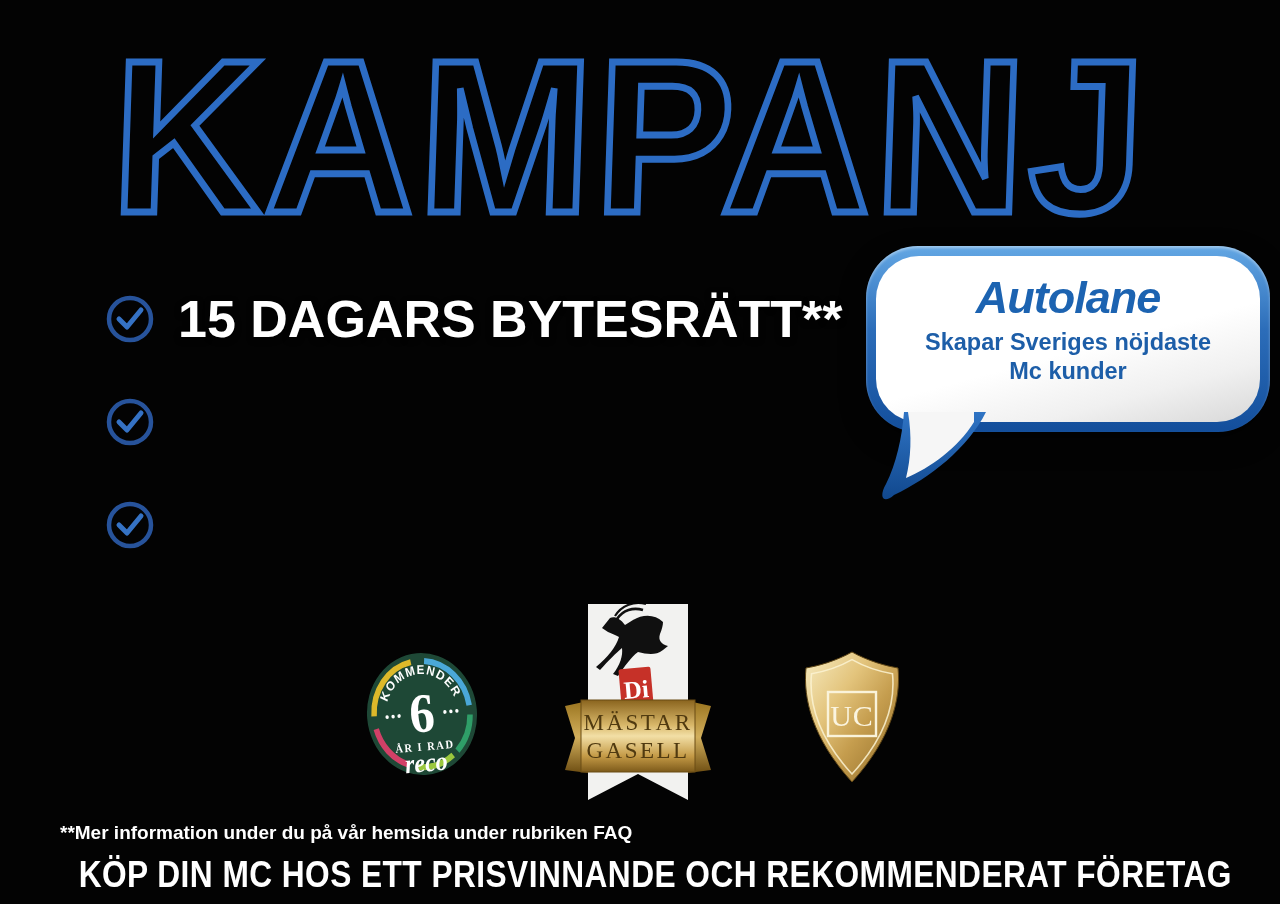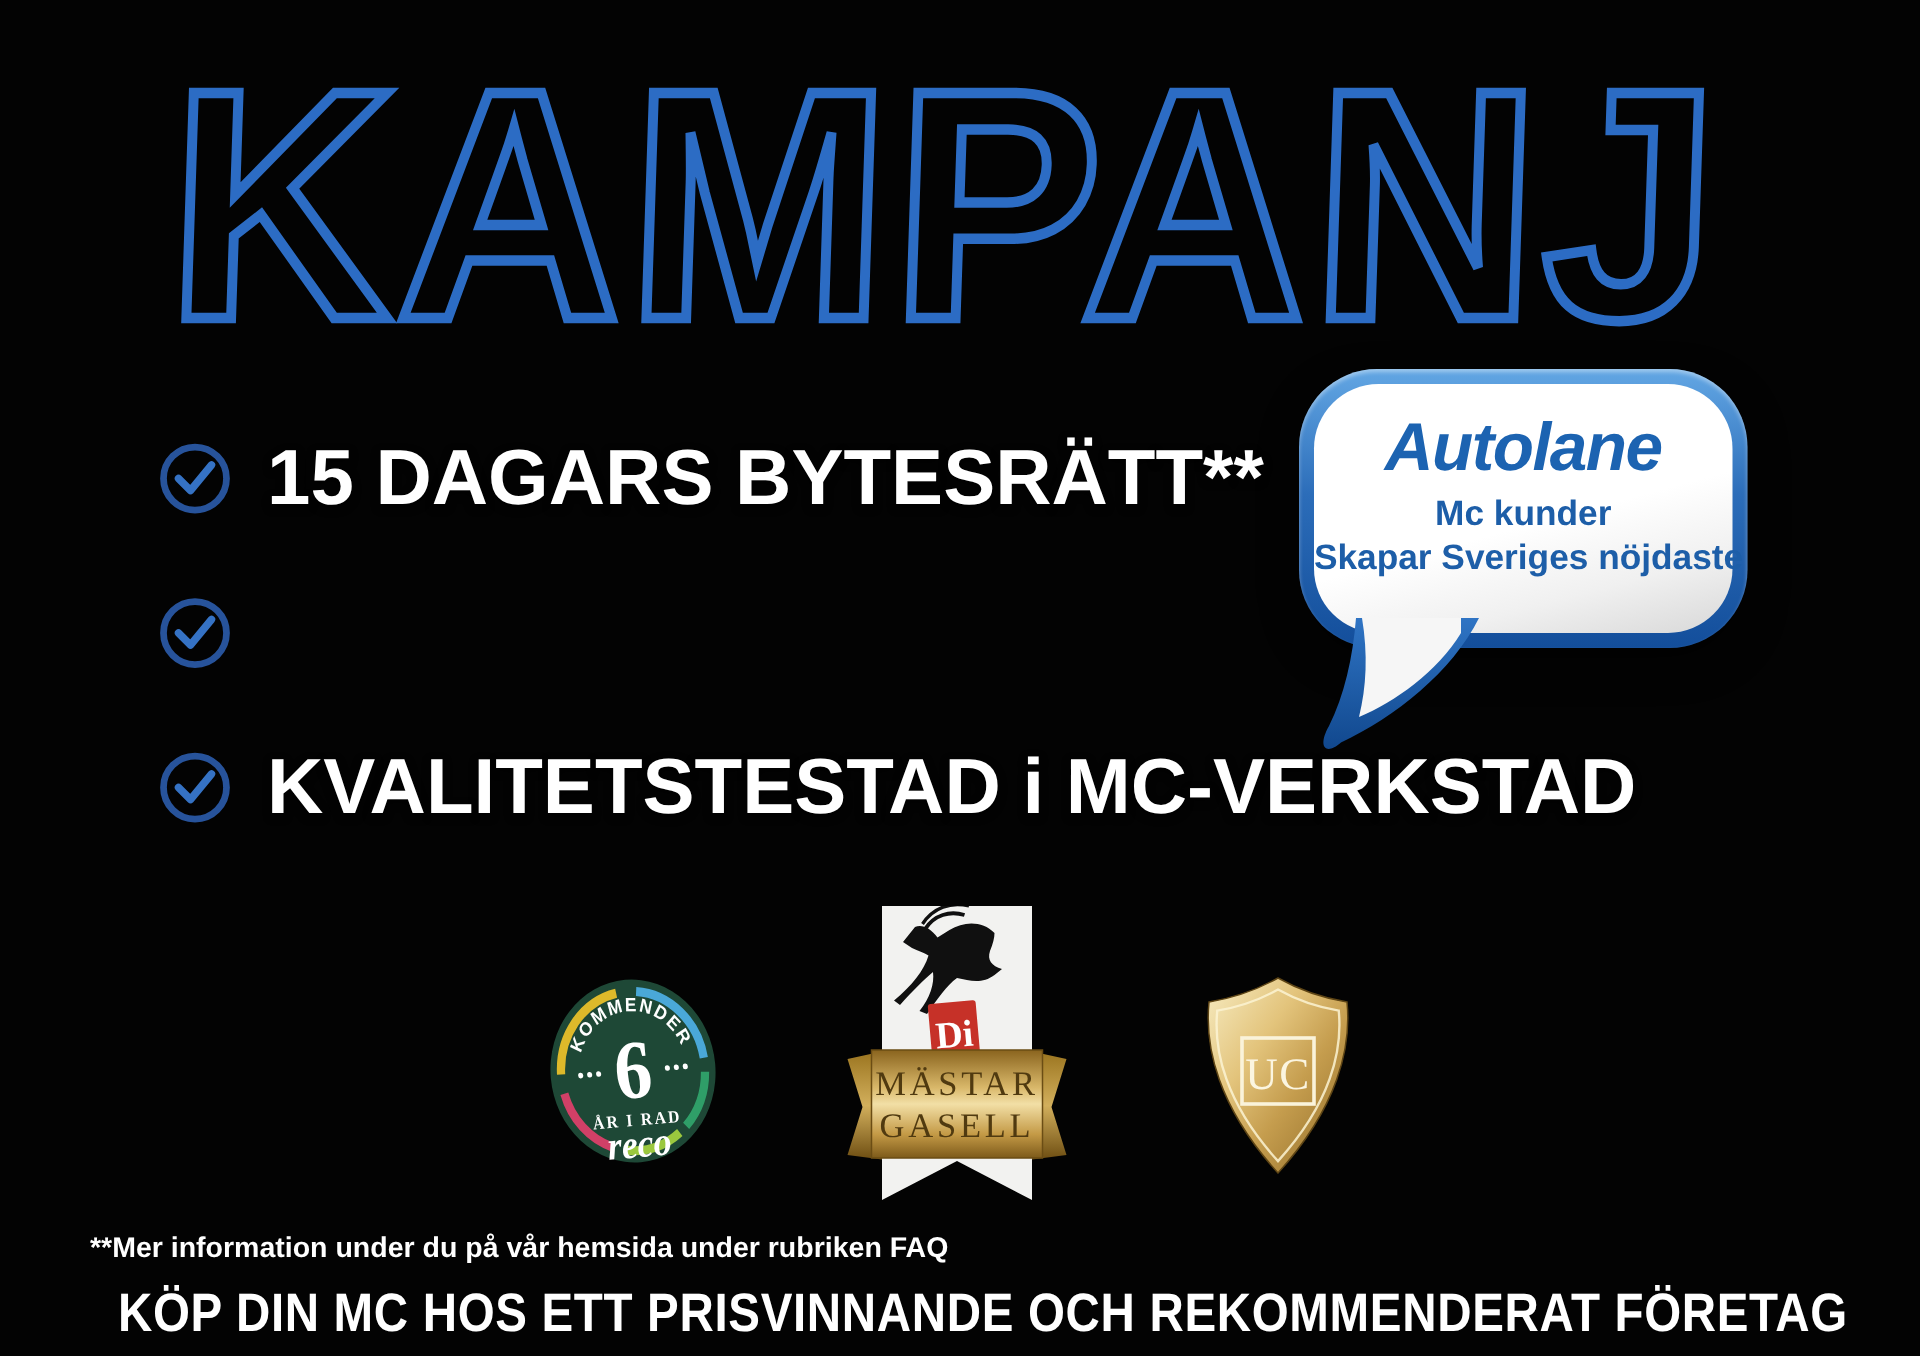--- a/index.html
+++ b/index.html
@@ -16,21 +16,21 @@
   
   .bullets{position:absolute;left:104px;top:293px;}
   .bullet{display:flex;align-items:center;gap:22px;height:52px;margin-bottom:51px;}
   .check{width:52px;height:52px;flex:0 0 52px;}
   .bullet-label{
     color:#ffffff;font-weight:bold;font-size:52px;letter-spacing:0px;
     white-space:nowrap;text-shadow:0 2px 6px rgba(0,0,0,.8);
   }
   
   .bubble{
-    position:absolute;left:866px;top:246px;width:299px;height:186px;
+    position:absolute;left:866px;top:246px;width:404px;height:186px;
     border-radius:52px;padding:0;z-index:2;
     background:linear-gradient(180deg,#63a7e4 0%,#2c6db9 45%,#134e9b 100%);
     box-shadow:0 10px 24px rgba(0,0,0,.55), inset 0 2px 3px rgba(255,255,255,.4);
     box-sizing:border-box;
   }
   .bubble-inner{
     position:absolute;left:10px;top:10px;right:10px;bottom:10px;
     border-radius:43px;text-align:center;
     background:linear-gradient(165deg,#ffffff 55%,#f0f0f0 78%,#d8d8d8 100%);
   }
@@ -85,30 +85,29 @@
       <svg class="check" viewBox="0 0 52 52">
         <circle cx="26" cy="26" r="21" fill="none" stroke="#27539b" stroke-width="4.5"></circle>
         <path d="M15,26 L23,34 L37,17" fill="none" stroke="#3572c4" stroke-width="5" stroke-linecap="round" stroke-linejoin="round"></path>
       </svg>
     </div>
     <div class="bullet">
       <svg class="check" viewBox="0 0 52 52">
         <circle cx="26" cy="26" r="21" fill="none" stroke="#27539b" stroke-width="4.5"></circle>
         <path d="M15,26 L23,34 L37,17" fill="none" stroke="#3572c4" stroke-width="5" stroke-linecap="round" stroke-linejoin="round"></path>
       </svg>
-      <span class="bullet-label">KVALITETSTESTAD i MC-VERKSTAD</span>
     </div>
   </div>
 
   <div class="bubble">
     <div class="bubble-inner">
       <div class="bubble-logo">Autolane</div>
       <div class="bubble-tagline">
+        <div>Skapar Sveriges nöjdaste</div>
         <div>Mc kunder</div>
-        <div>Skapar Sveriges nöjdaste</div>
       </div>
     </div>
   </div>
   <svg class="tail-svg" viewBox="0 0 122 92">
     <defs>
       <linearGradient id="tailGrad" x1="0" y1="0" x2="0" y2="1">
         <stop offset="0" stop-color="#2f74c4"></stop>
           <stop offset="1" stop-color="#11488e"></stop>
       </linearGradient>
     </defs>

